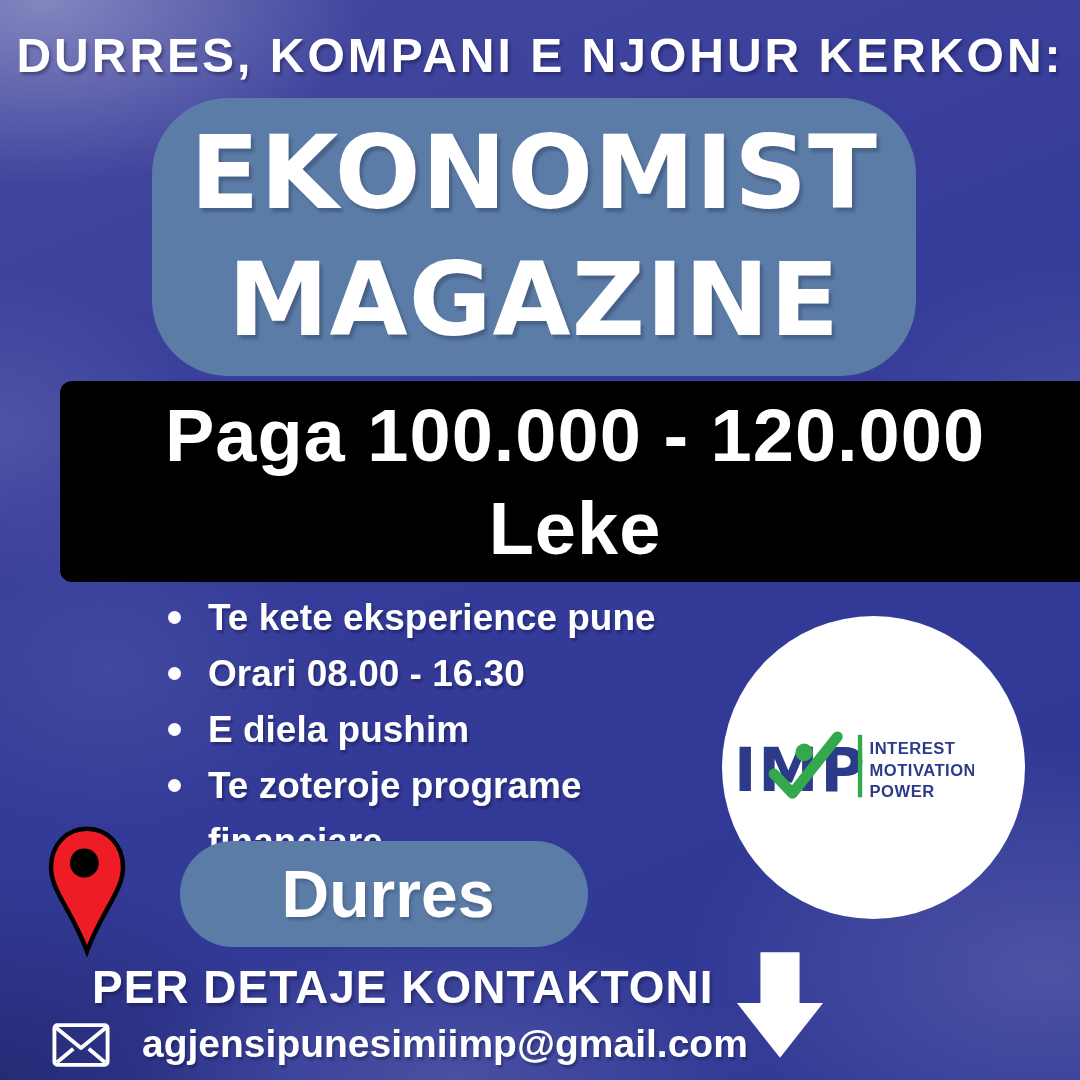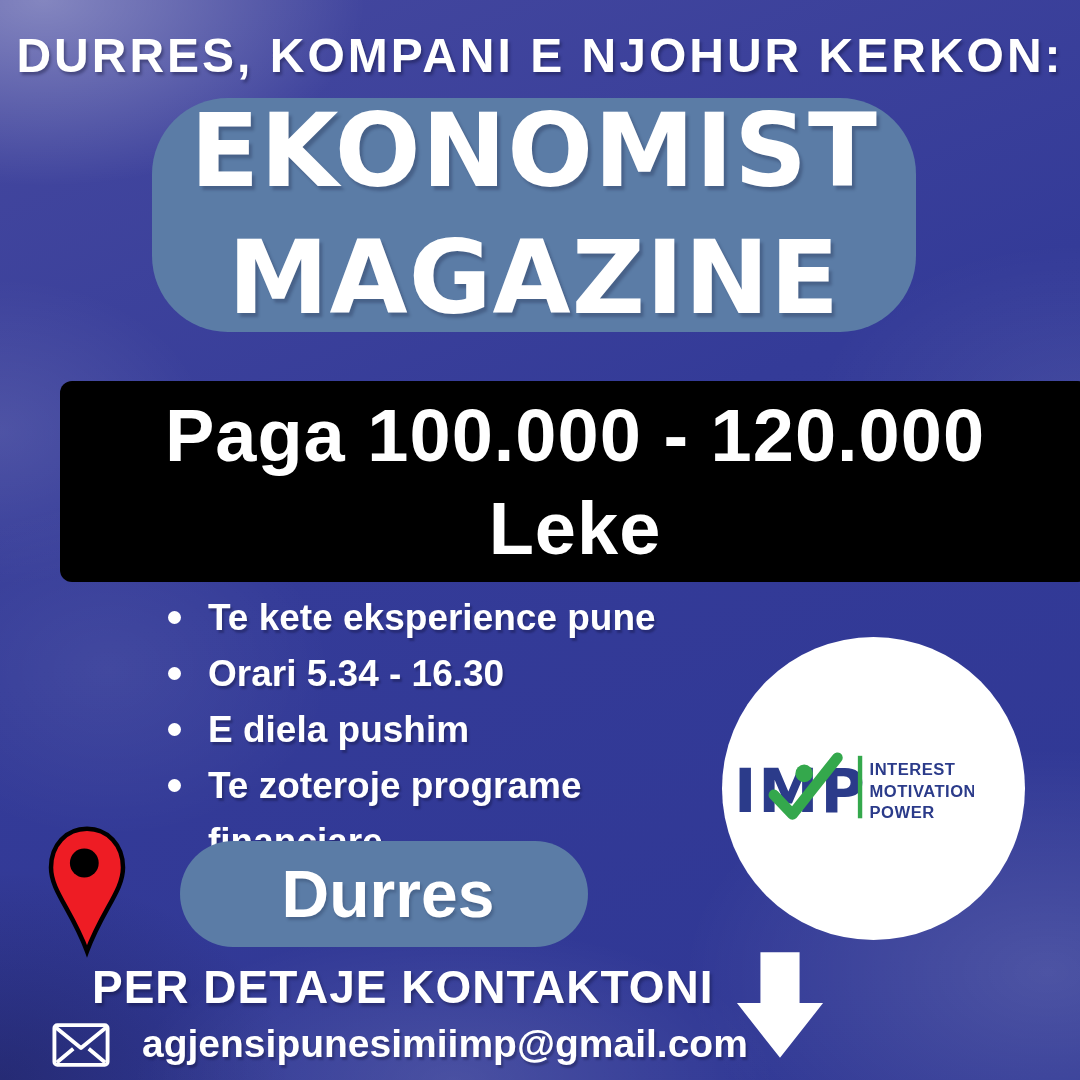--- a/index.html
+++ b/index.html
@@ -15,21 +15,21 @@
       radial-gradient(ellipse 320px 240px at 10% 62%, rgba(255,255,255,0.07), rgba(255,255,255,0) 70%),
       radial-gradient(ellipse 420px 300px at 0% 100%, rgba(10,10,40,0.30), rgba(10,10,40,0) 70%),
       linear-gradient(158deg,#45489f 0%,#343b98 45%,#2f3794 100%);
   }
   .header-title{
     position:absolute;top:28px;left:0;width:100%;text-align:center;white-space:nowrap;
     font-size:48px;font-weight:bold;letter-spacing:3px;
     text-shadow:2px 3px 3px rgba(10,10,40,0.35);
   }
   .title-box{
-    position:absolute;left:152px;top:98px;width:764px;height:234px;
+    position:absolute;left:152px;top:98px;width:764px;height:278px;
     background:#5b7ca6;border-radius:76px;
     display:flex;flex-direction:column;align-items:center;justify-content:center;
   }
   .title-box .line{
     font-family:"DejaVu Sans",sans-serif;font-weight:800;font-size:101px;line-height:127px;
     letter-spacing:1px;text-shadow:3px 4px 3px rgba(20,30,60,0.28);
   }
   .salary-box{
     position:absolute;left:60px;top:381px;width:1030px;height:201px;
     background:#000;border-radius:12px;
@@ -41,21 +41,21 @@
   .requirements{
     position:absolute;left:162px;top:586px;width:500px;margin:4px;padding:0;list-style:none;
     font-size:37px;font-weight:bold;line-height:56px;
     text-shadow:2px 3px 2px rgba(10,10,40,0.30);
   }
   .requirements li{position:relative;padding-left:42px;}
   .requirements li::before{
     content:'';position:absolute;left:2px;top:21px;width:13px;height:13px;border-radius:50%;background:#fff;
   }
   .logo-circle{
-    position:absolute;left:722px;top:637px;width:303px;height:303px;border-radius:50%;background:#fff;text-align:center;
+    position:absolute;left:722px;top:616px;width:303px;height:303px;border-radius:50%;background:#fff;text-align:center;
   }
   .logo-svg{position:absolute;left:8px;top:104px;width:244px;height:96px;}
   .pin-svg{position:absolute;left:42px;top:820px;width:90px;height:140px;}
   .location-pill{
     position:absolute;left:180px;top:841px;width:408px;height:106px;border-radius:53px;background:#5b7ca6;
     display:flex;align-items:center;justify-content:center;
   }
   .location-pill .txt{font-size:66px;font-weight:bold;text-shadow:2px 3px 3px rgba(20,30,60,0.25);margin-left:8px;}
   .contact-heading{
     position:absolute;left:92px;top:960px;font-size:46px;font-weight:bold;letter-spacing:1px;white-space:nowrap;
@@ -78,21 +78,21 @@
     <div class="line">MAGAZINE</div>
   </div>
 
   <div class="salary-box">
     <div class="line">Paga 100.000 - 120.000</div>
     <div class="line">Leke</div>
   </div>
 
   <ul class="requirements">
     <li>Te kete eksperience pune</li>
-    <li>Orari 5.34 - 16.30</li>
+    <li>Orari 08.00 - 16.30</li>
     <li>E diela pushim</li>
     <li>Te zoteroje programe financiare</li>
   </ul>
 
   <div class="logo-circle">
     <svg class="logo-svg" viewBox="0 0 250 96">
       <text x="4" y="72" font-family="DejaVu Sans, sans-serif" font-size="62" font-weight="bold" fill="#2b3b8a" letter-spacing="2">IMP</text>
       <g>
         <polyline points="45,54 64,74 110,16" fill="none" stroke="#34a84c" stroke-width="11" stroke-linecap="round" stroke-linejoin="round"></polyline>
         <circle cx="76" cy="32" r="9" fill="#34a84c"></circle>

